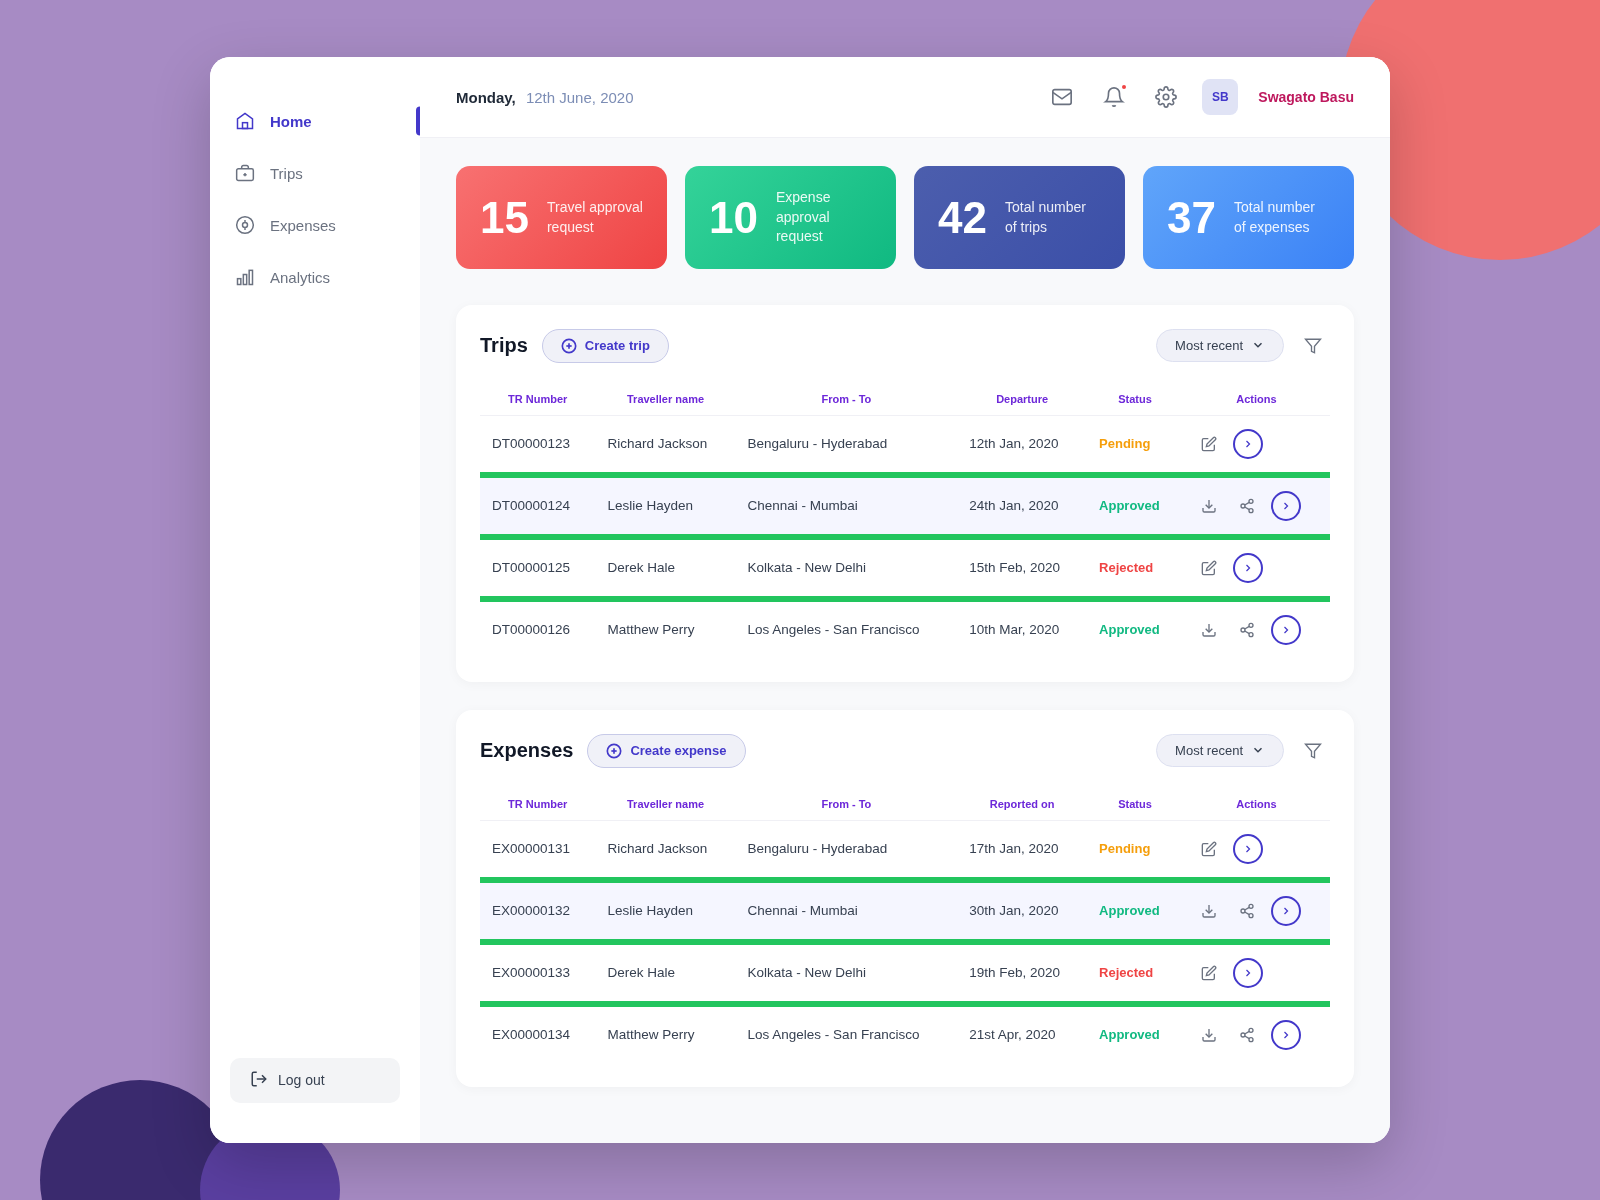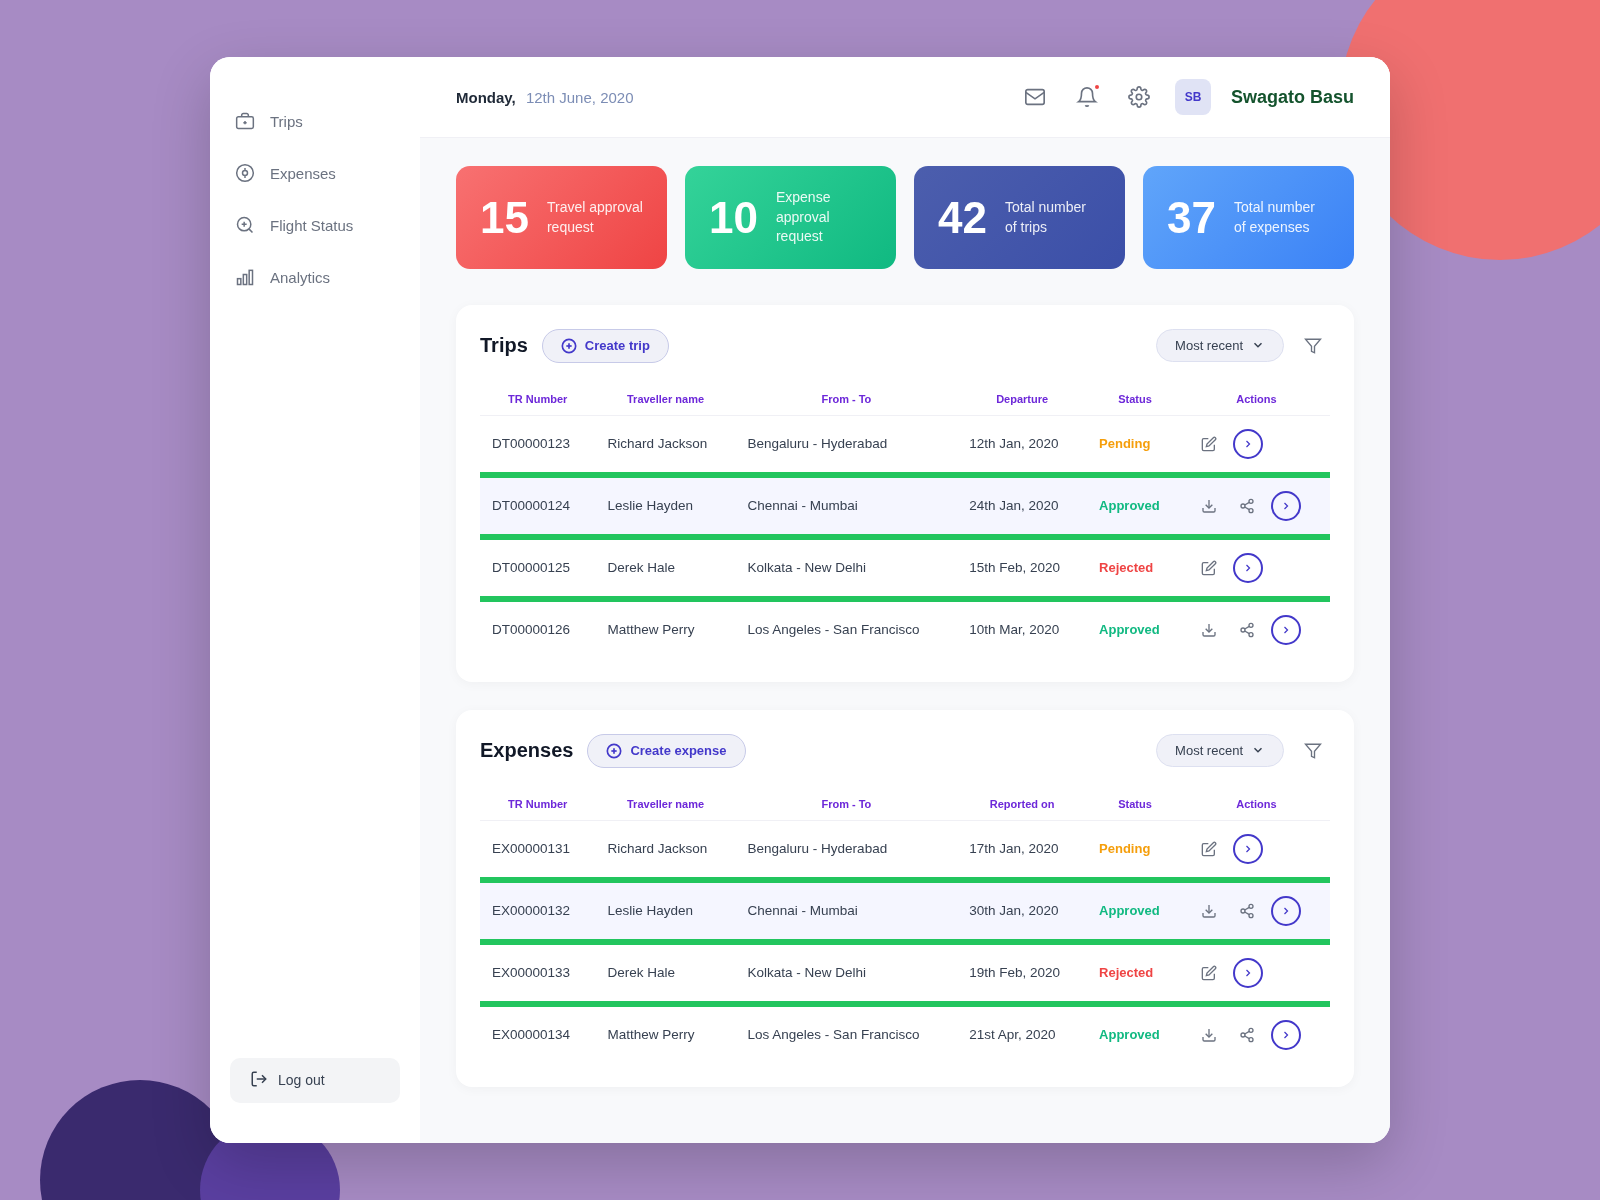--- a/index.html
+++ b/index.html
@@ -177,23 +177,23 @@
       background: #e0e3f5;
       border-radius: 8px;
       display: flex;
       align-items: center;
       justify-content: center;
       font-size: 12px;
       font-weight: 700;
       color: #4338ca;
     }
     .user-name {
-      font-size: 18px;
+      font-size: 14px;
       font-weight: 600;
-      color: #14532d;
+      color: #be185d;
     }
     
     .content {
       padding: 28px 36px;
     }
     
     .stats-row {
       display: flex;
       gap: 18px;
       margin-bottom: 36px;
@@ -344,20 +344,29 @@
 
 <div class="bg-blob-top-right"></div>
 <div class="bg-blob-bottom-left"></div>
 <div class="bg-blob-bottom-center"></div>
 
 <div class="app-container">
 
   <div class="sidebar">
     <nav class="sidebar-nav">
 
+      <div class="sidebar-item active">
+        <span class="sidebar-icon">
+          <svg viewBox="0 0 24 24" fill="none" stroke="currentColor" stroke-width="1.8">
+            <path d="M3 9.5L12 3l9 6.5V21H3V9.5z"></path>
+            <rect x="9" y="14" width="6" height="7"></rect>
+          </svg>
+        </span>
+        <span>Home</span>
+      </div>
 
       <div class="sidebar-item">
         <span class="sidebar-icon">
           <svg viewBox="0 0 24 24" fill="none" stroke="currentColor" stroke-width="1.8">
             <rect x="2" y="7" width="20" height="14" rx="2"></rect>
             <path d="M16 7V5a2 2 0 00-2-2h-4a2 2 0 00-2 2v2"></path>
             <line x1="12" y1="12" x2="12" y2="16"></line>
             <line x1="10" y1="14" x2="14" y2="14"></line>
           </svg>
         </span>
@@ -367,30 +376,20 @@
       <div class="sidebar-item">
         <span class="sidebar-icon">
           <svg viewBox="0 0 24 24" fill="none" stroke="currentColor" stroke-width="1.8">
             <circle cx="12" cy="12" r="10"></circle>
             <path d="M12 6v2m0 8v2M9 12a3 3 0 006 0 3 3 0 00-6 0"></path>
           </svg>
         </span>
         <span>Expenses</span>
       </div>
 
-      <div class="sidebar-item">
-        <span class="sidebar-icon">
-          <svg viewBox="0 0 24 24" fill="none" stroke="currentColor" stroke-width="1.8">
-            <circle cx="11" cy="11" r="8"></circle>
-            <path d="M21 21l-4.35-4.35"></path>
-            <path d="M8 11h6M11 8v6"></path>
-          </svg>
-        </span>
-        <span>Flight Status</span>
-      </div>
 
 
       <div class="sidebar-item">
         <span class="sidebar-icon">
           <svg viewBox="0 0 24 24" fill="none" stroke="currentColor" stroke-width="1.8">
             <rect x="3" y="14" width="4" height="7"></rect>
             <rect x="10" y="9" width="4" height="12"></rect>
             <rect x="17" y="4" width="4" height="17"></rect>
           </svg>
         </span>

